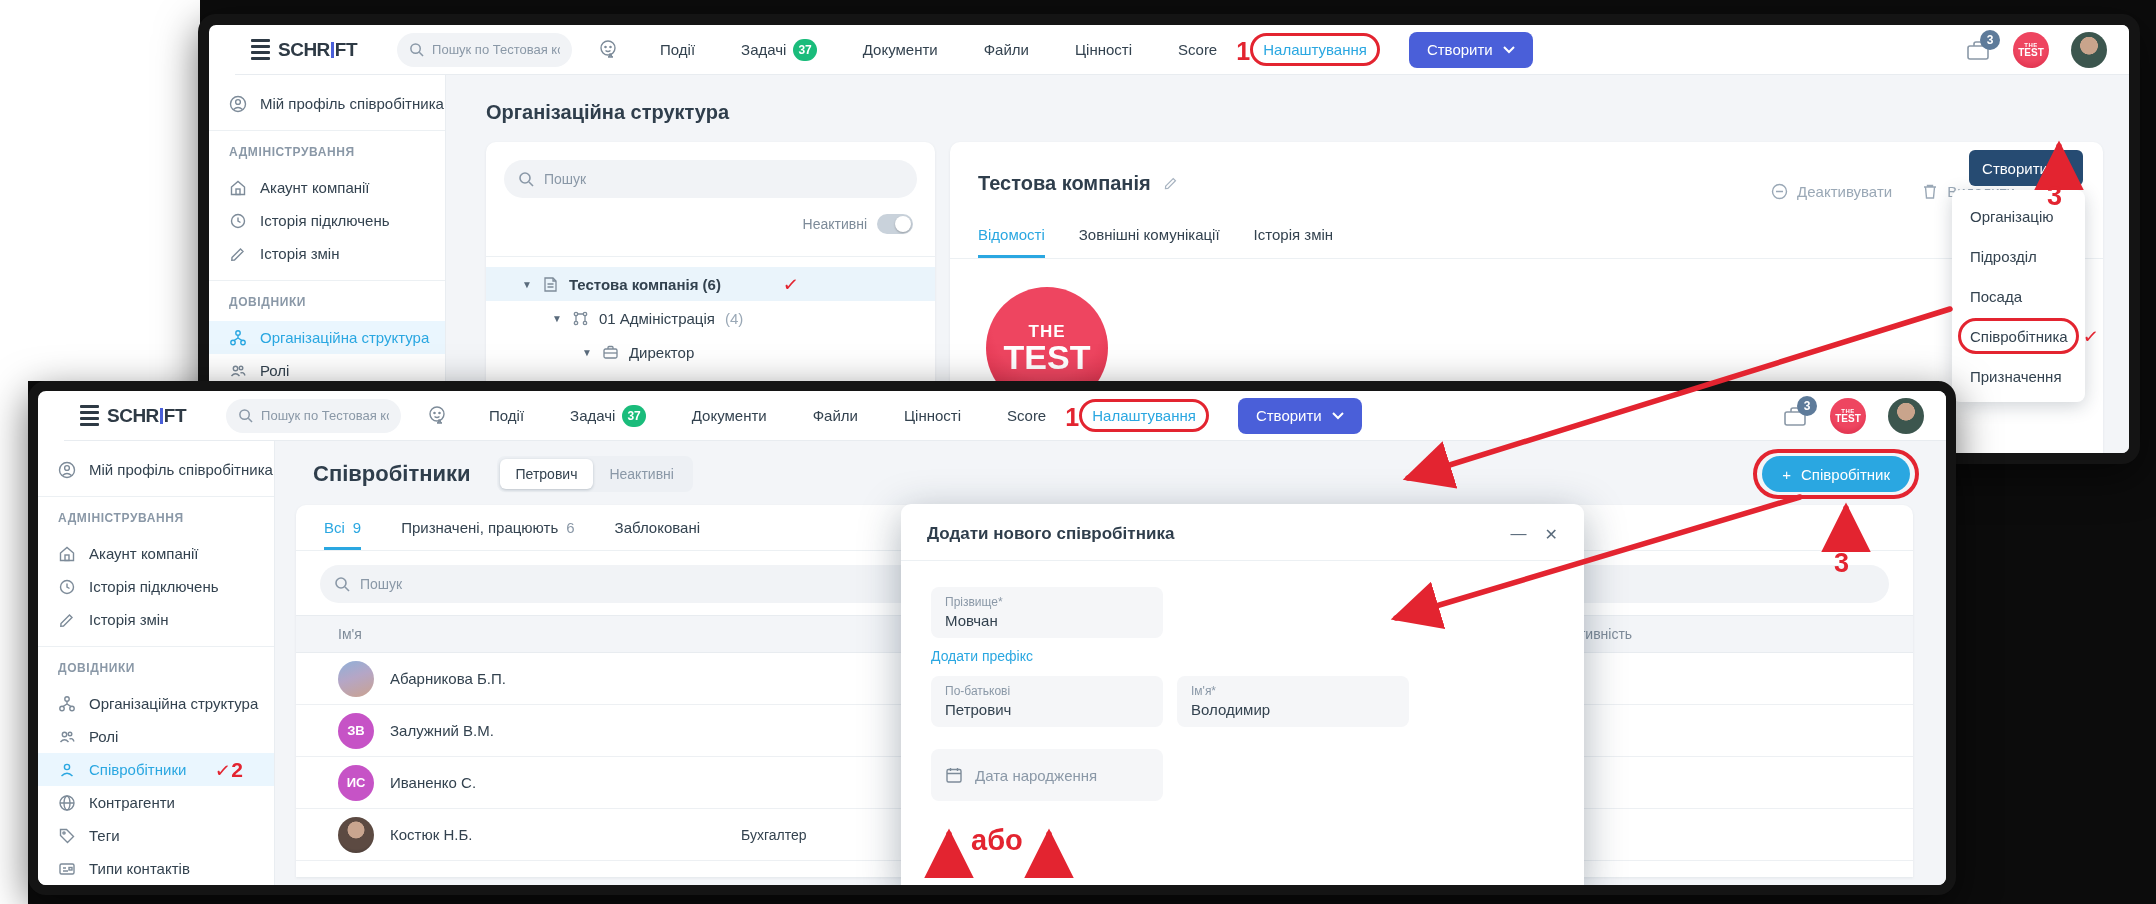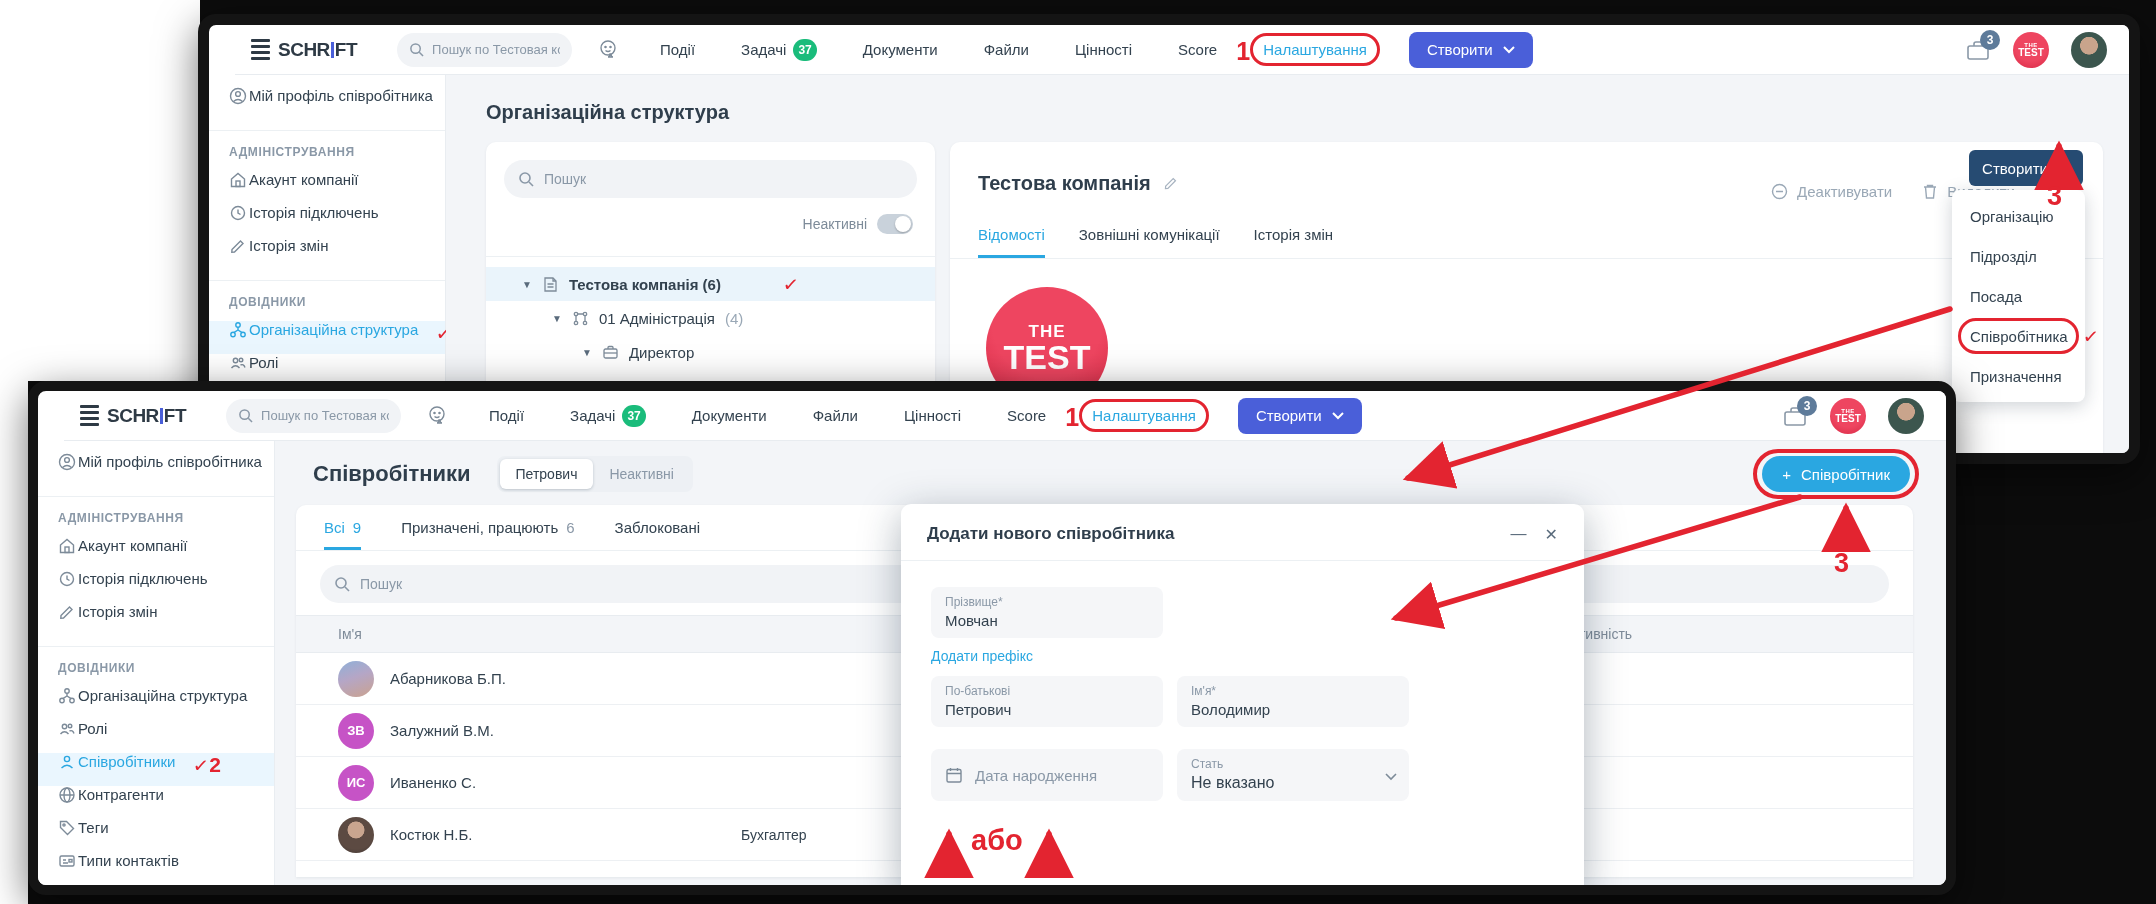--- a/index.html
+++ b/index.html
@@ -47,21 +47,21 @@
                 background:radial-gradient(circle at 50% 35%, #EE4560 0 55%, #D72844 100%);
                 color:#fff; display:flex; flex-direction:column; align-items:center; justify-content:center;
                 line-height:1; cursor:pointer; }
   .test-badge b { font-size:6px; letter-spacing:.5px; } .test-badge span { font-size:10px; font-weight:800; }
   .avatar { width:36px; height:36px; border-radius:50%; cursor:pointer;
             background:radial-gradient(circle at 50% 38%, #C9A48C 0 30%, #3C564E 32% 100%); }
 
   
   .win-body { display:flex; height:calc(100% - 50px); }
   .sidebar { width:237px; background:#fff; border-right:1px solid #E9EDF1; padding-top:12px; flex:0 0 auto; }
-  .side-item { height:33px; display:flex; align-items:flex-start; gap:2px; padding:0 10px 0 20px; font-size:15px;
+  .side-item { height:33px; display:flex; align-items:center; gap:13px; padding:0 10px 0 20px; font-size:15px;
                cursor:pointer; color:#33424F; white-space:nowrap; }
   .side-item .ic { color:#7D8B99; display:inline-flex; width:18px; justify-content:center; flex:0 0 auto; }
   .side-item.active { color:#2AA7E1; background:#EAF6FE; }
   .side-item.active .ic { color:#2AA7E1; }
   .side-divider { height:1px; background:#ECF0F3; margin:10px 0; }
   .side-section { font-size:12px; font-weight:700; color:#8A98A7; letter-spacing:.6px; margin:14px 20px 12px; }
 
   .content { flex:1; background:#F3F5F8; position:relative; overflow:hidden; }
 
   
@@ -744,27 +744,20 @@
           <div class="f-row">
             <div class="field-ph">
               <span>
                   <svg class="ic16" width="18" height="18" viewBox="0 0 18 18" fill="none" stroke="#7D8B99" stroke-width="1.4">
                     <rect x="2" y="3.5" width="14" height="12.5" rx="1.5"></rect>
                     <path d="M2 7.5 h14 M5.5 2 v3 M12.5 2 v3"></path>
                   </svg>
                 </span>
               <span>Дата народження</span>
             </div>
-            <div class="field field-sel">
-              <label>Стать</label>
-              <span>Не вказано</span>
-              <span class="chev"><svg width="12" height="8" viewBox="0 0 12 8" fill="none" stroke="currentColor" stroke-width="1.6">
-                    <path d="M1 1 L6 6 L11 1"></path>
-                  </svg></span>
-            </div>
           </div>
         </div>
       </div>
     </div>
   </div>
 </div>
 
 <svg class="ann-svg" width="2156" height="904" viewBox="0 0 2156 904">
   <defs>
     <marker id="ah" markerWidth="10" markerHeight="9" refX="8" refY="4.5" orient="auto">

